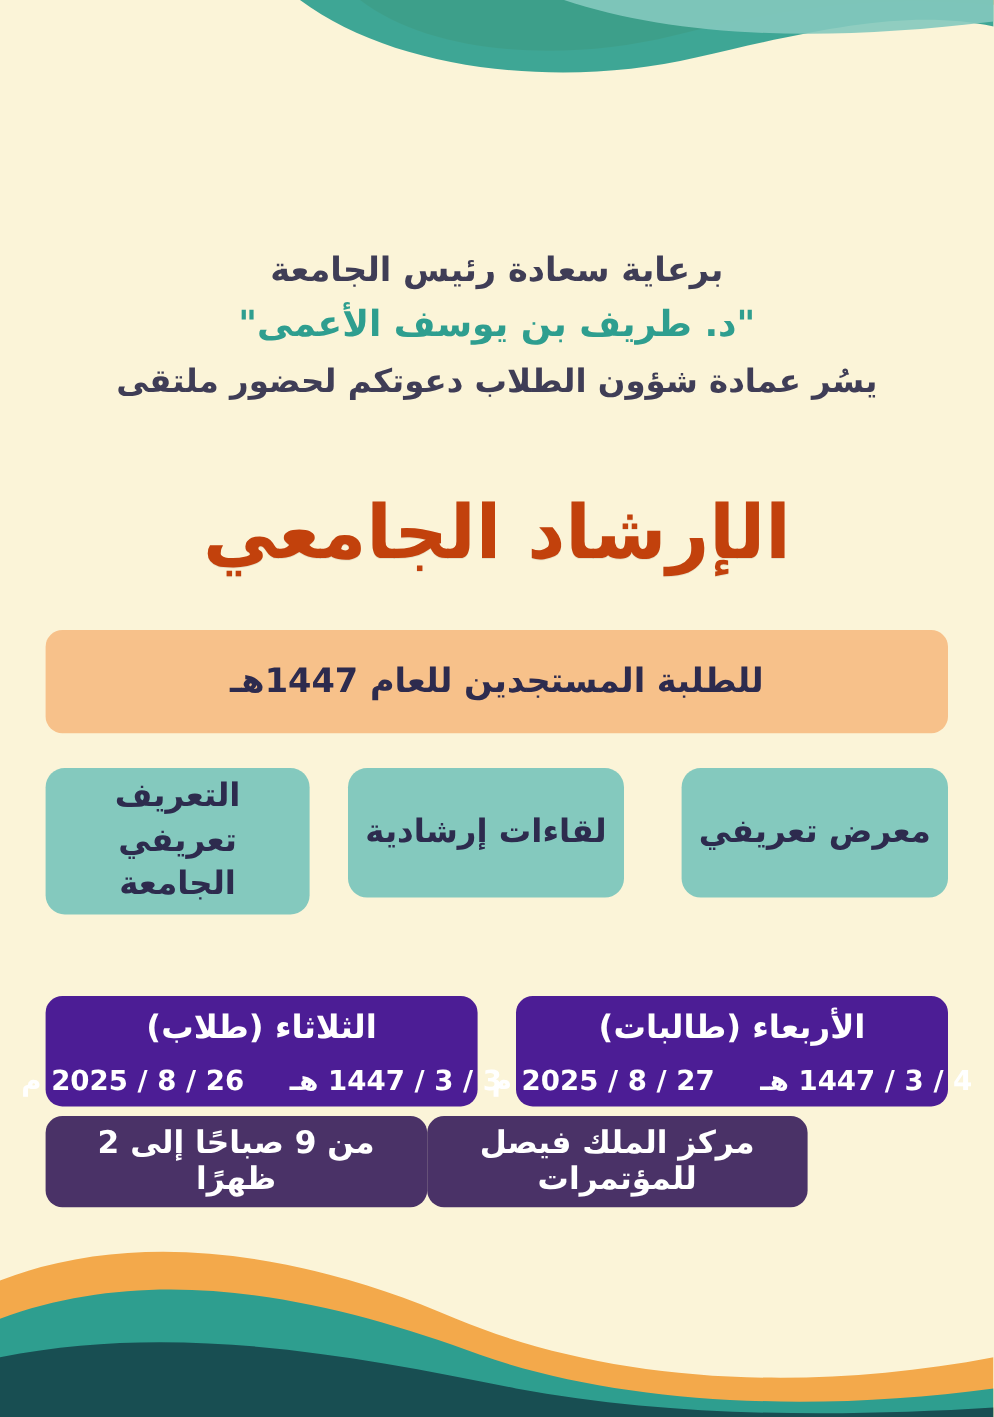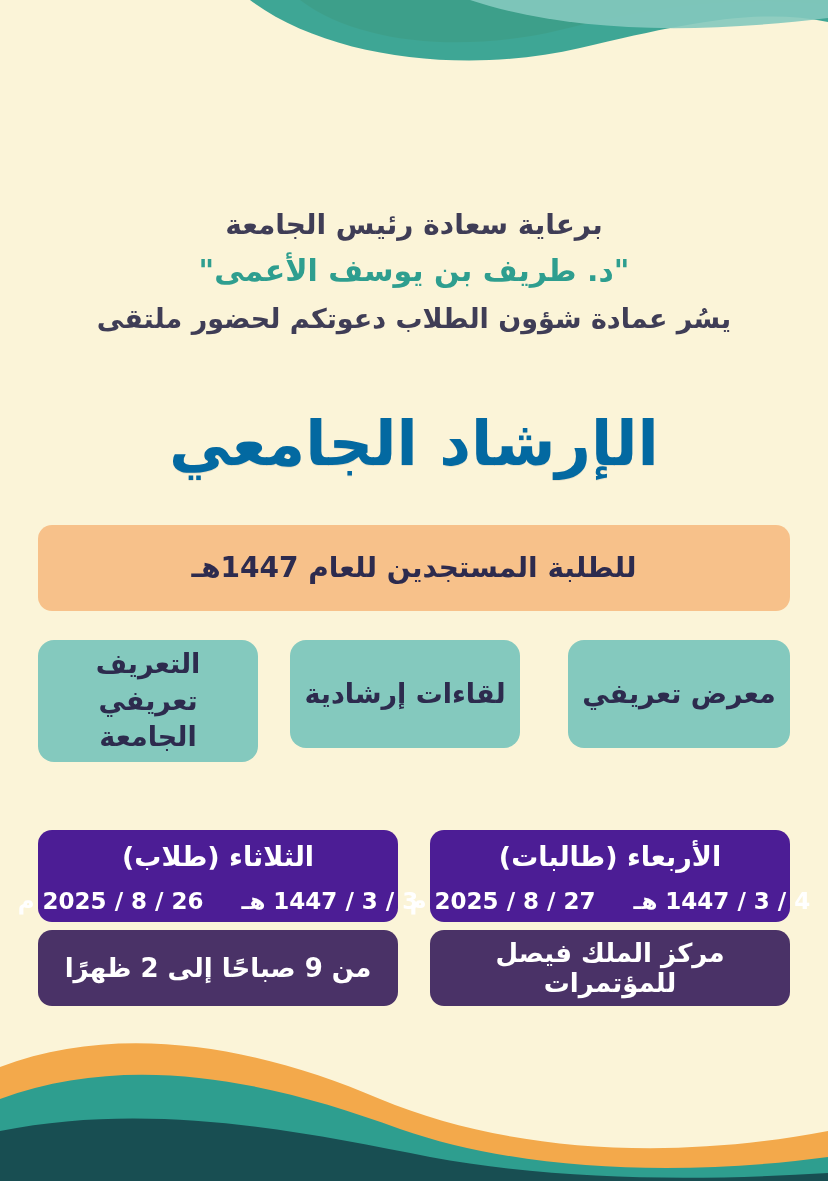--- a/index.html
+++ b/index.html
@@ -80,21 +80,21 @@
 
   
   .main-title {
     position: absolute;
     top: 408px;
     left: 0;
     width: 828px;
     text-align: center;
     font-size: 62px;
     font-weight: bold;
-    color: #0369a1;
+    color: #c2410c;
     letter-spacing: -1px;
     line-height: 1.15;
     text-shadow: 0 1px 0 rgba(0,0,0,0.08);
   }
 
   
   .banner {
     position: absolute;
     top: 525px;
     left: 38px;
@@ -181,21 +181,21 @@
     white-space: nowrap;
     text-align: center;
   }
   .date-sub .gap { display: inline-block; width: 22px; }
 
   
   .info-row {
     position: absolute;
     top: 930px;
     left: 38px;
-    width: 752px;
+    width: 635px;
     display: flex;
     flex-direction: row-reverse;
     justify-content: space-between;
   }
   .info-card {
     width: 360px;
     height: 76px;
     background: #4A3267;
     border-radius: 14px;
     color: #FFFFFF;

